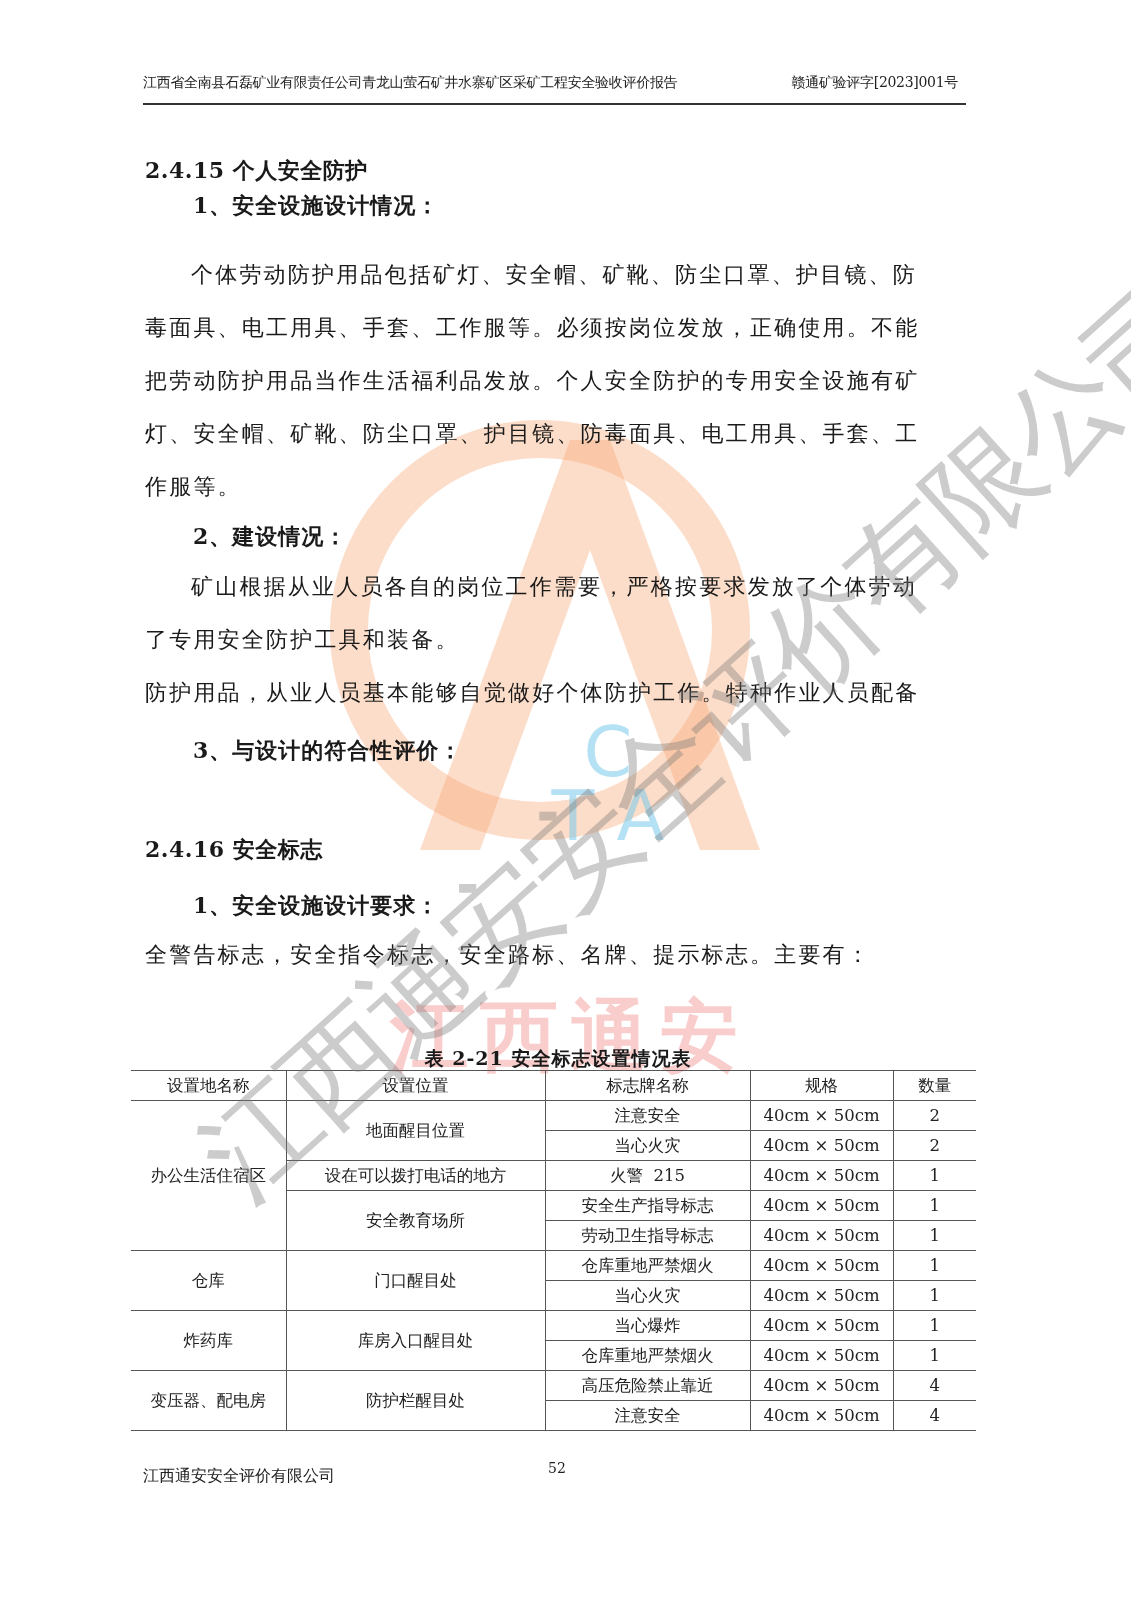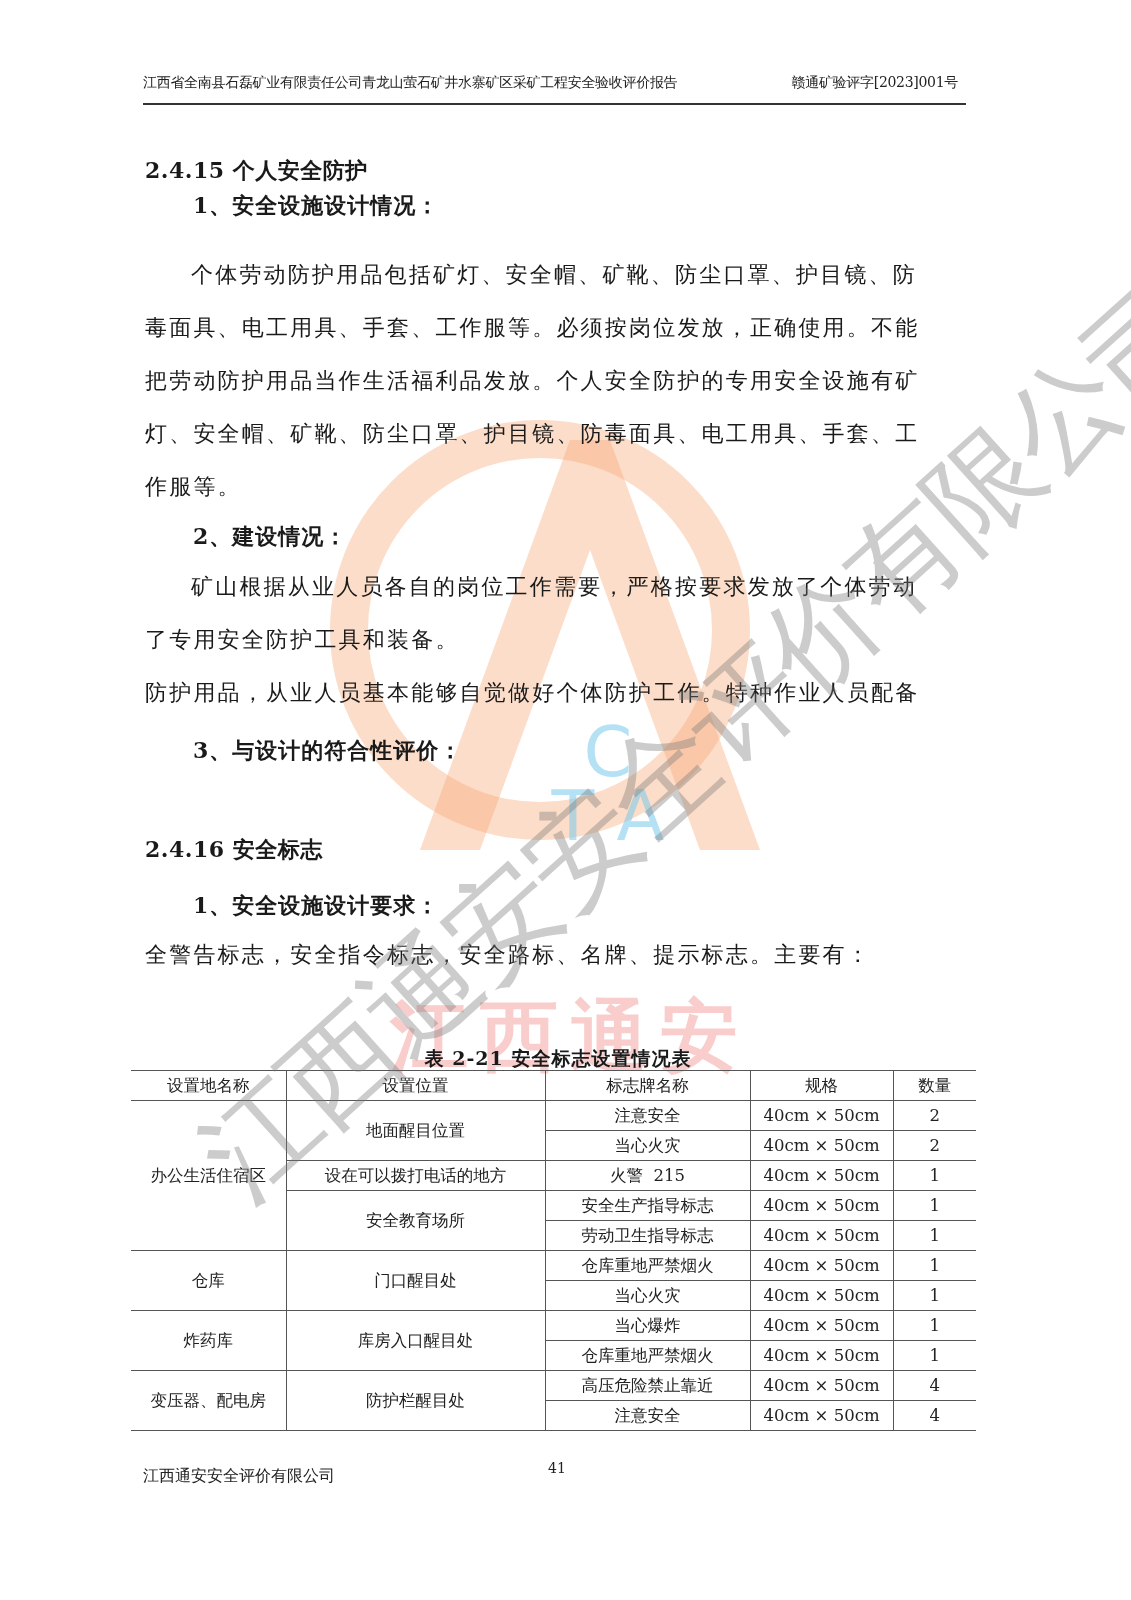--- a/index.html
+++ b/index.html
@@ -176,14 +176,14 @@
         <td>注意安全</td>
         <td>40cm × 50cm</td>
         <td class="c5">4</td>
       </tr>
     </tbody>
   </table>
 
   <div class="wm wm-diag">江西通安安全评价有限公司</div>
 
   <div class="footer-left">江西通安安全评价有限公司</div>
-  <div class="footer-page">41</div>
+  <div class="footer-page">52</div>
 </div>
 
 </body></html>

